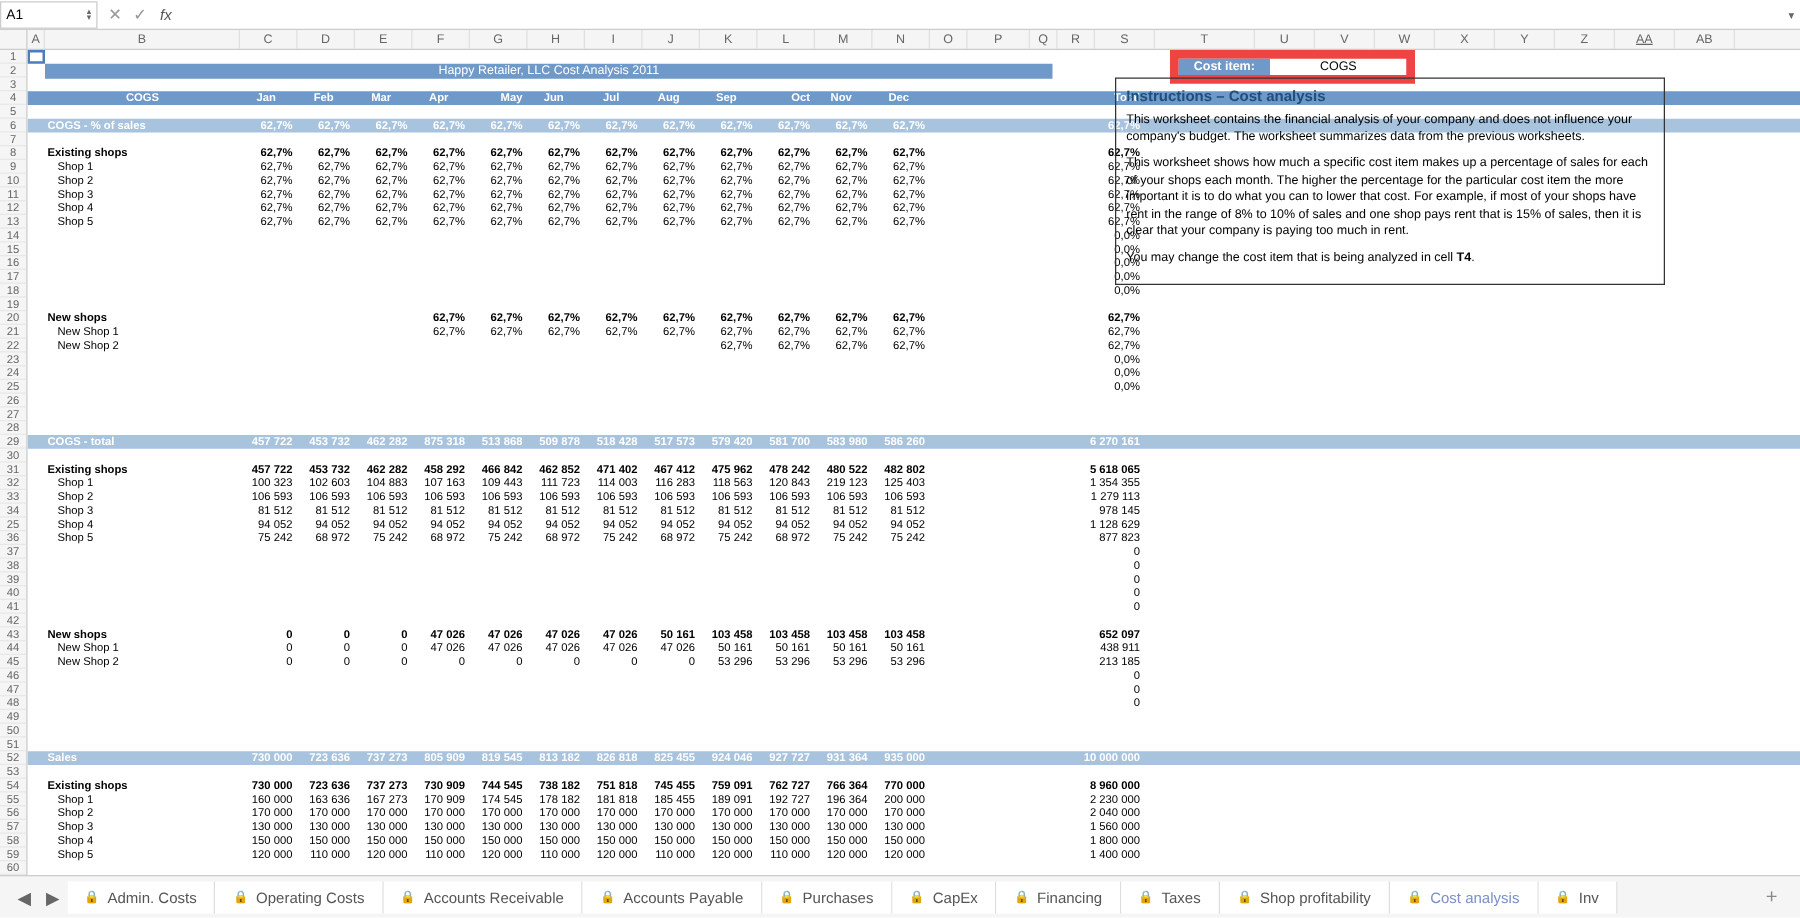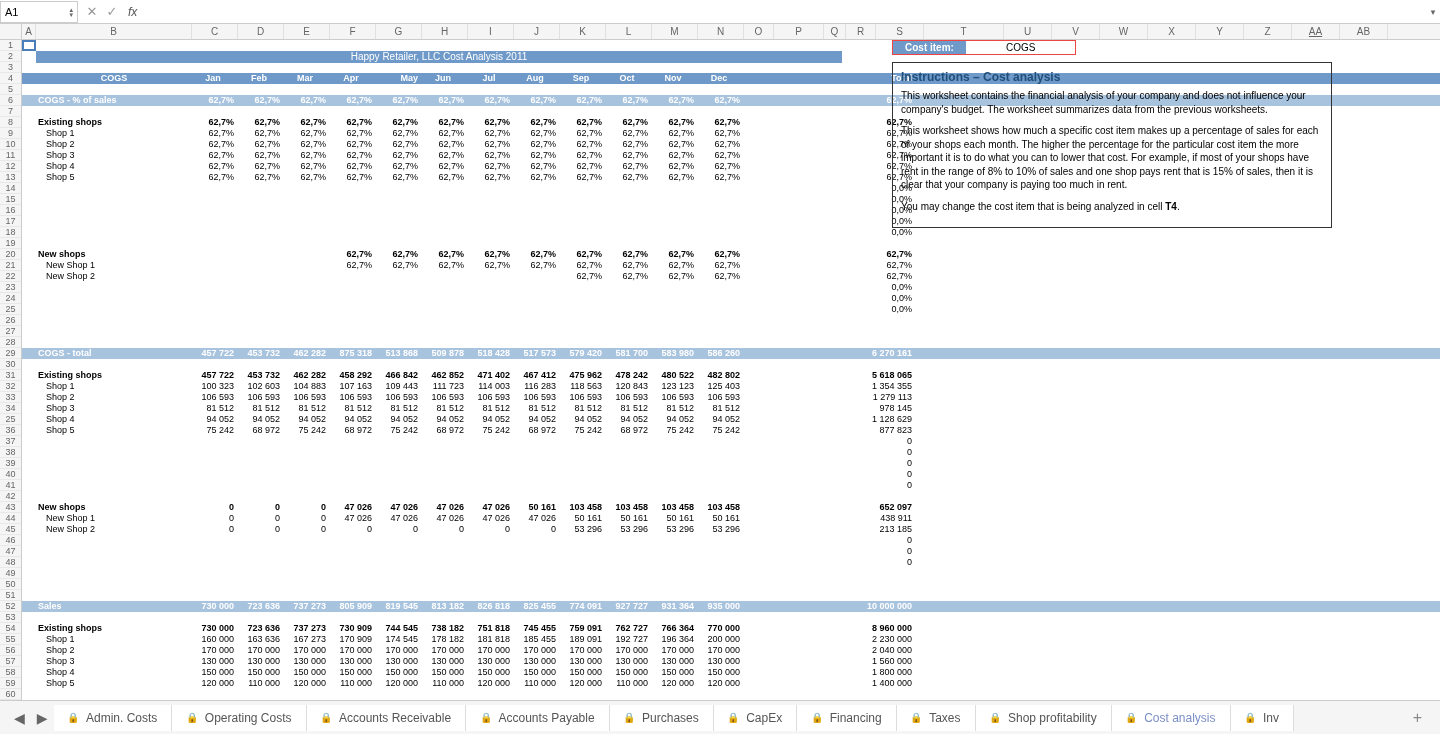--- a/index.html
+++ b/index.html
@@ -39,21 +39,21 @@
 .sub-hdr { background: #a8c3de; color: #fff; font-weight: bold; font-size: 9px; }
 .bold-row .cell { font-weight: bold; }
 .indent1 { padding-left: 10px !important; }
 
 
 .instr-box { position: absolute; left: 870px; top: 22px; width: 440px; border: 1px solid #333; padding: 6px 8px; font-size: 10px; line-height: 1.35; }
 .instr-title { color: #1f4e79; font-weight: bold; font-size: 12px; margin-bottom: 4px; }
 .instr-box p { margin-bottom: 8px; }
 
 
-.cost-item-box { position: absolute; left: 870px; top: 0; display: flex; border: 1px solid #ef4444; font-size: 10px; }
+.cost-item-box { position: absolute; left: 914px; top: 0; display: flex; border: 7px solid #ef4444; font-size: 10px; }
 .cost-item-label { background: #6e99c8; color: #fff; padding: 1px 12px; font-weight: bold; }
 .cost-item-val { padding: 1px 40px; text-align: center; }
 
 
 .tabs-bar { position: absolute; bottom: 0; left: 0; right: 0; height: 34px; background: #f5f5f5; border-top: 1px solid #ccc; display: flex; align-items: center; padding: 0 8px; }
 .nav-arrow { font-size: 14px; color: #666; padding: 0 6px; cursor: pointer; }
 .tab { display: flex; align-items: center; padding: 6px 14px; font-size: 12px; color: #555; border-right: 1px solid #ddd; cursor: pointer; background: #fff; }
 .tab.active { color: #7a8fc7; background: #fff; font-weight: 500; }
 .lock-icon { font-size: 10px; margin-right: 6px; color: #888; }
 .tab-add { font-size: 16px; color: #888; padding: 0 10px; cursor: pointer; }
@@ -200,21 +200,21 @@
         <div class="cell cB" style="text-align: center; padding-left: 0px;">COGS</div>
         <div class="cell cMonth" style="text-align: center;">Jan</div>
         <div class="cell cMonth" style="text-align: center;">Feb</div>
         <div class="cell cMonth" style="text-align: center;">Mar</div>
         <div class="cell cMonth" style="text-align: center;">Apr</div>
         <div class="cell cMonth" style="text-align: right;">May</div>
         <div class="cell cMonth" style="text-align: center;">Jun</div>
         <div class="cell cMonth" style="text-align: center;">Jul</div>
         <div class="cell cMonth" style="text-align: center;">Aug</div>
         <div class="cell cMonth" style="text-align: center;">Sep</div>
-        <div class="cell cMonth" style="text-align: center;">Oct</div>
+        <div class="cell cMonth" style="">Oct</div>
         <div class="cell cMonth" style="text-align: center;">Nov</div>
         <div class="cell cMonth" style="text-align: center;">Dec</div>
         <div class="cell cMonth" style="text-align: center;"></div>
         <div class="cell cMonth" style="text-align: center;"></div>
         <div class="cell cTotal" style="">Total</div>
       </div>
       <div class="row "></div>
       <div class="row sub-hdr">
         <div class="cell cA"></div>
         <div class="cell cB">COGS - % of sales</div>
@@ -607,21 +607,21 @@
         <div class="cell cMonth">100 323</div>
         <div class="cell cMonth">102 603</div>
         <div class="cell cMonth">104 883</div>
         <div class="cell cMonth">107 163</div>
         <div class="cell cMonth">109 443</div>
         <div class="cell cMonth">111 723</div>
         <div class="cell cMonth">114 003</div>
         <div class="cell cMonth">116 283</div>
         <div class="cell cMonth">118 563</div>
         <div class="cell cMonth">120 843</div>
-        <div class="cell cMonth">123 123</div>
+        <div class="cell cMonth">219 123</div>
         <div class="cell cMonth">125 403</div>
         <div class="cell cMonth"></div>
         <div class="cell cMonth"></div>
         <div class="cell cTotal">1 354 355</div>
       </div>
       <div class="row ">
         <div class="cell cA"></div>
         <div class="cell cB indent1">Shop 2</div>
         <div class="cell cMonth">106 593</div>
         <div class="cell cMonth">106 593</div>
@@ -913,21 +913,21 @@
         <div class="cell cA"></div>
         <div class="cell cB">Sales</div>
         <div class="cell cMonth">730 000</div>
         <div class="cell cMonth">723 636</div>
         <div class="cell cMonth">737 273</div>
         <div class="cell cMonth">805 909</div>
         <div class="cell cMonth">819 545</div>
         <div class="cell cMonth">813 182</div>
         <div class="cell cMonth">826 818</div>
         <div class="cell cMonth">825 455</div>
-        <div class="cell cMonth">774 091</div>
+        <div class="cell cMonth">924 046</div>
         <div class="cell cMonth">927 727</div>
         <div class="cell cMonth">931 364</div>
         <div class="cell cMonth">935 000</div>
         <div class="cell cMonth"></div>
         <div class="cell cMonth"></div>
         <div class="cell cTotal">10 000 000</div>
       </div>
       <div class="row "></div>
       <div class="row bold-row">
         <div class="cell cA"></div>

